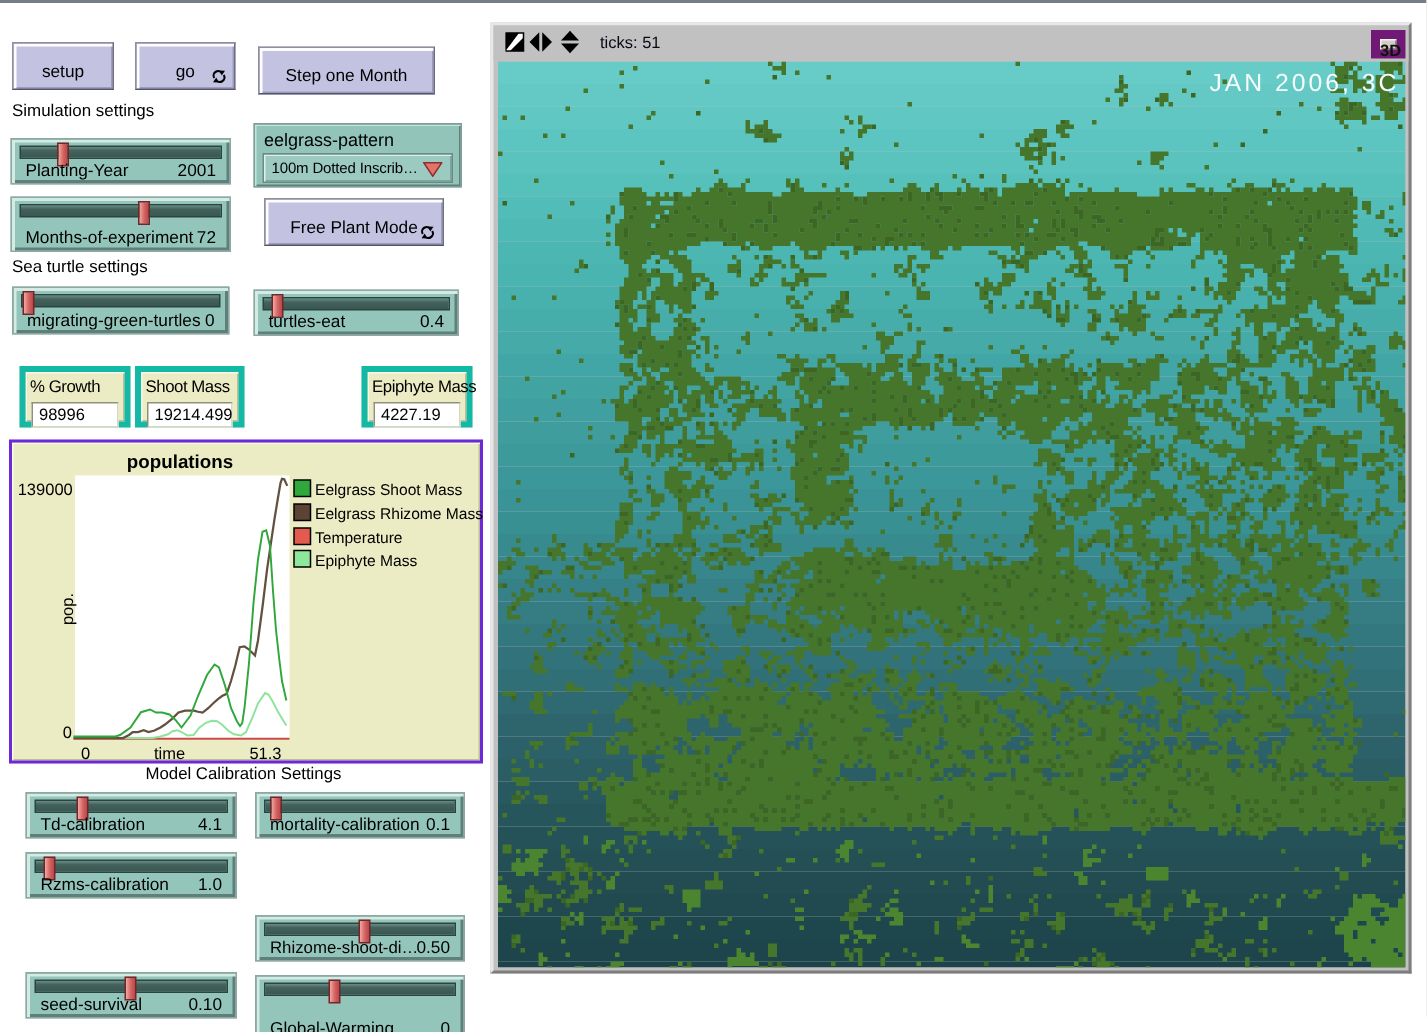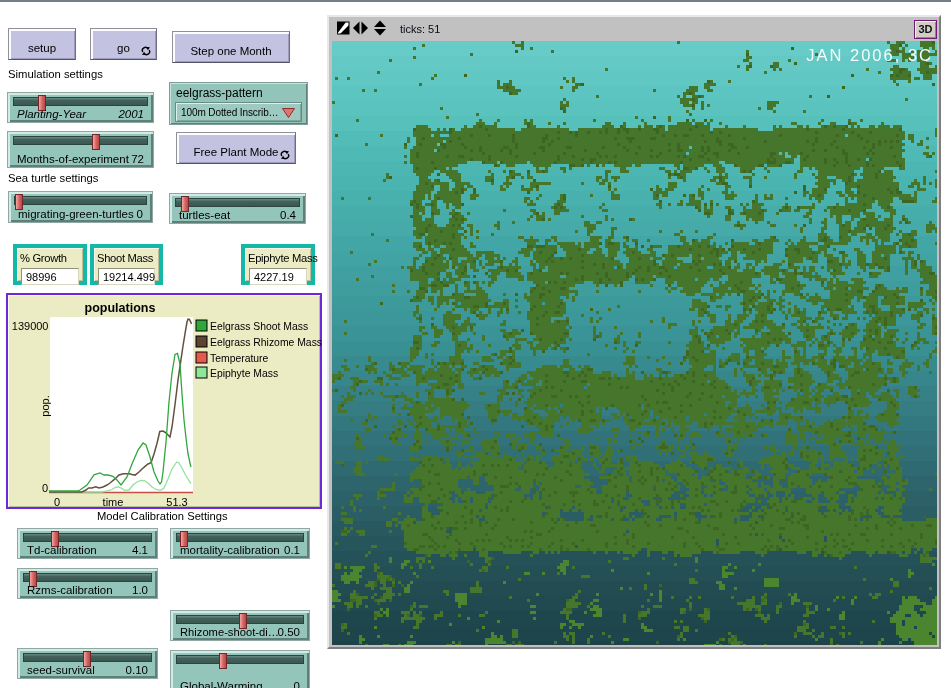--- a/index.html
+++ b/index.html
@@ -47,41 +47,41 @@
 
 #plot { position:absolute; left:6px; top:293px; width:316px; height:216px; background:#ECECC4;
   border:2px solid #6d28d9; box-shadow: inset 1px 1px 0 #FAFAE8, inset -1px -1px 0 #BDBD9B; }
 
 
 #viewframe { position:absolute; left:327px; top:15px; width:614px; height:634px; background:#C1C1C1;
   border-top:2px solid #E8E8E8; border-left:2px solid #E8E8E8; border-right:2px solid #7E7E7E; border-bottom:2px solid #7E7E7E; }
 #vtoolbar { position:absolute; left:0; top:0; width:610px; height:24px; background:#C1C1C1; }
 #ticks { position:absolute; left:71px; top:6px; font-size:11px; color:#0A0A14; }
 #btn3d { position:absolute; right:2px; top:3px; width:23px; height:19px; background:#D2CEC6;
-  border:1px solid #701a75; box-shadow: inset 1px 1px 0 #F4F2EE, inset -1px -1px 0 #8E8A82;
+  border:6px solid #701a75; box-shadow: inset 1px 1px 0 #F4F2EE, inset -1px -1px 0 #8E8A82;
   font-size:11px; font-weight:bold; color:#111; text-align:center; line-height:17px; }
 #world { position:absolute; left:3px; top:24px; width:605px; height:604px; }
 </style>
 </head>
 <body>
 <div id="page">
   <div class="topline"></div>
 
   <div class="btn" style="left:8px; top:28px; width:68px; height:32px;">setup</div>
   <div class="btn" style="left:90px; top:28px; width:67px; height:32px;">go<svg class="fico" viewBox="0 0 12 12">
         <path d="M2.2 7.2 A3.6 3.6 0 0 1 8.4 3.4" stroke="#000" stroke-width="1.7" fill="none"></path>
         <polygon points="6.3,1.2 10.8,1.4 8.2,5.2" fill="#000"></polygon>
         <path d="M9.8 4.8 A3.6 3.6 0 0 1 3.6 8.6" stroke="#000" stroke-width="1.7" fill="none"></path>
         <polygon points="5.7,10.8 1.2,10.6 3.8,6.8" fill="#000"></polygon>
       </svg></div>
   <div class="btn" style="left:172px; top:31px; width:118px; height:32px;">Step one Month</div>
 
   <div class="note" style="left:8px; top:68px;">Simulation settings</div>
 
-  <div class="slider" style="left:7px; top:92px; width:147px; height:31px;font-style:italic;">
+  <div class="slider" style="left:7px; top:92px; width:147px; height:31px;">
     <div class="schan">
         <div class="shandle" style="left:24px;"></div>
       </div>
     <div class="slab">Planting-Year</div>
       <div class="sval">2001</div>
   </div>
   <div class="slider" style="left:7px; top:131px; width:147px; height:37px;">
     <div class="schan">
         <div class="shandle" style="left:78px;"></div>
       </div>

